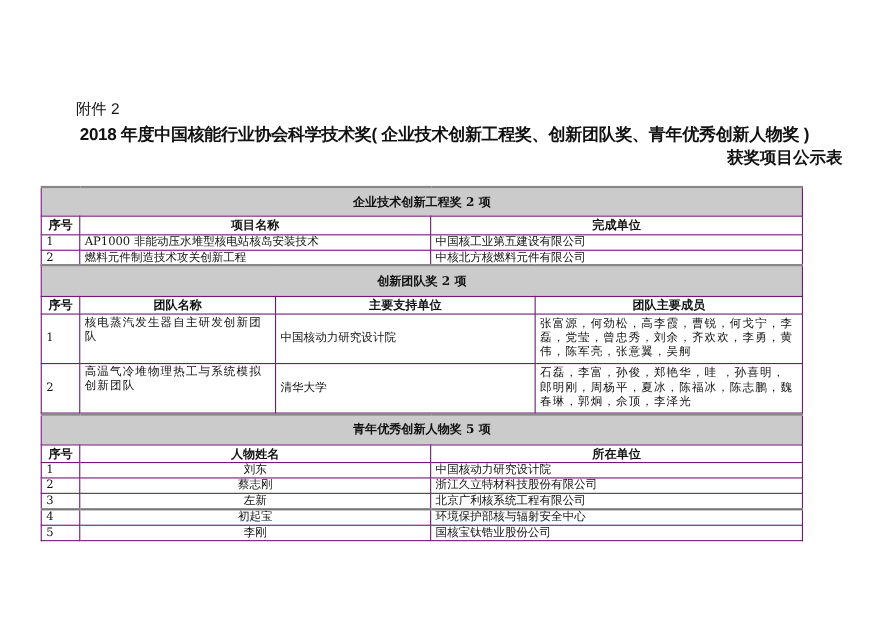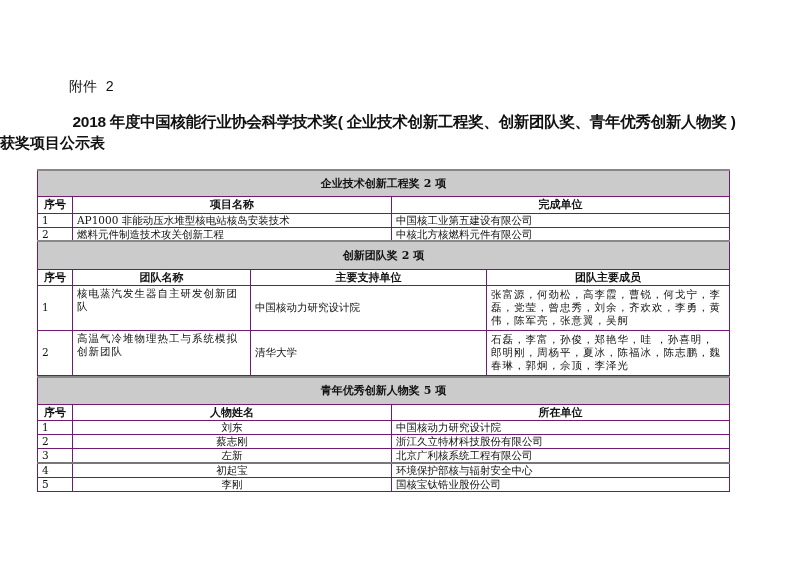--- a/index.html
+++ b/index.html
@@ -1,22 +1,22 @@
 <!DOCTYPE html>
 <html><head>
 <meta charset="utf-8">
 <style>
   html, body { margin:0; padding:0; background:#ffffff; }
   body { width:800px; height:565px; position:relative; overflow:hidden;
          font-family:"DejaVu Serif", "Liberation Serif", serif; color:#111; }
-  .attach { position:absolute; left:69px; top:78px; font-family:Liberation Mono, monospace;
+  .attach { position:absolute; left:69px; top:91px; font-family:Liberation Sans, sans-serif;
             font-size:14px; }
   .title { position:absolute; left:4px; width:800px; top:112px; text-align:center;
            font-family:"Liberation Sans","DejaVu Sans",sans-serif; font-size:15.5px; font-weight:bold; letter-spacing:-0.3px; }
-  .subtitle { position:absolute; left:0; width:766px; top:134px; text-align:left;
+  .subtitle { position:absolute; left:0; width:766px; top:134px; text-align:right;
            font-family:"Liberation Sans","DejaVu Sans",sans-serif; font-size:15px; font-weight:bold; }
   .tbl { position:absolute; left:37px; width:692px; border-collapse:collapse; table-layout:fixed; font-size:10.5px;margin-top:16px; }
   .tbl td { border:1px solid #701a75; padding:0 4px; vertical-align:middle; line-height:13px; overflow:hidden; white-space:nowrap; }
   .tbl td.wrap { white-space:normal; letter-spacing:1px; }
   .sec { background:#cbcbcb; text-align:center; font-weight:bold; font-size:11px; border-top:2px solid #888 !important; }
   .hdr td { text-align:center; font-weight:bold; font-size:11px; }
   .c { text-align:center; }
   .l { text-align:left; }
   .thick td { border-top:2px solid #777; }
 </style>

